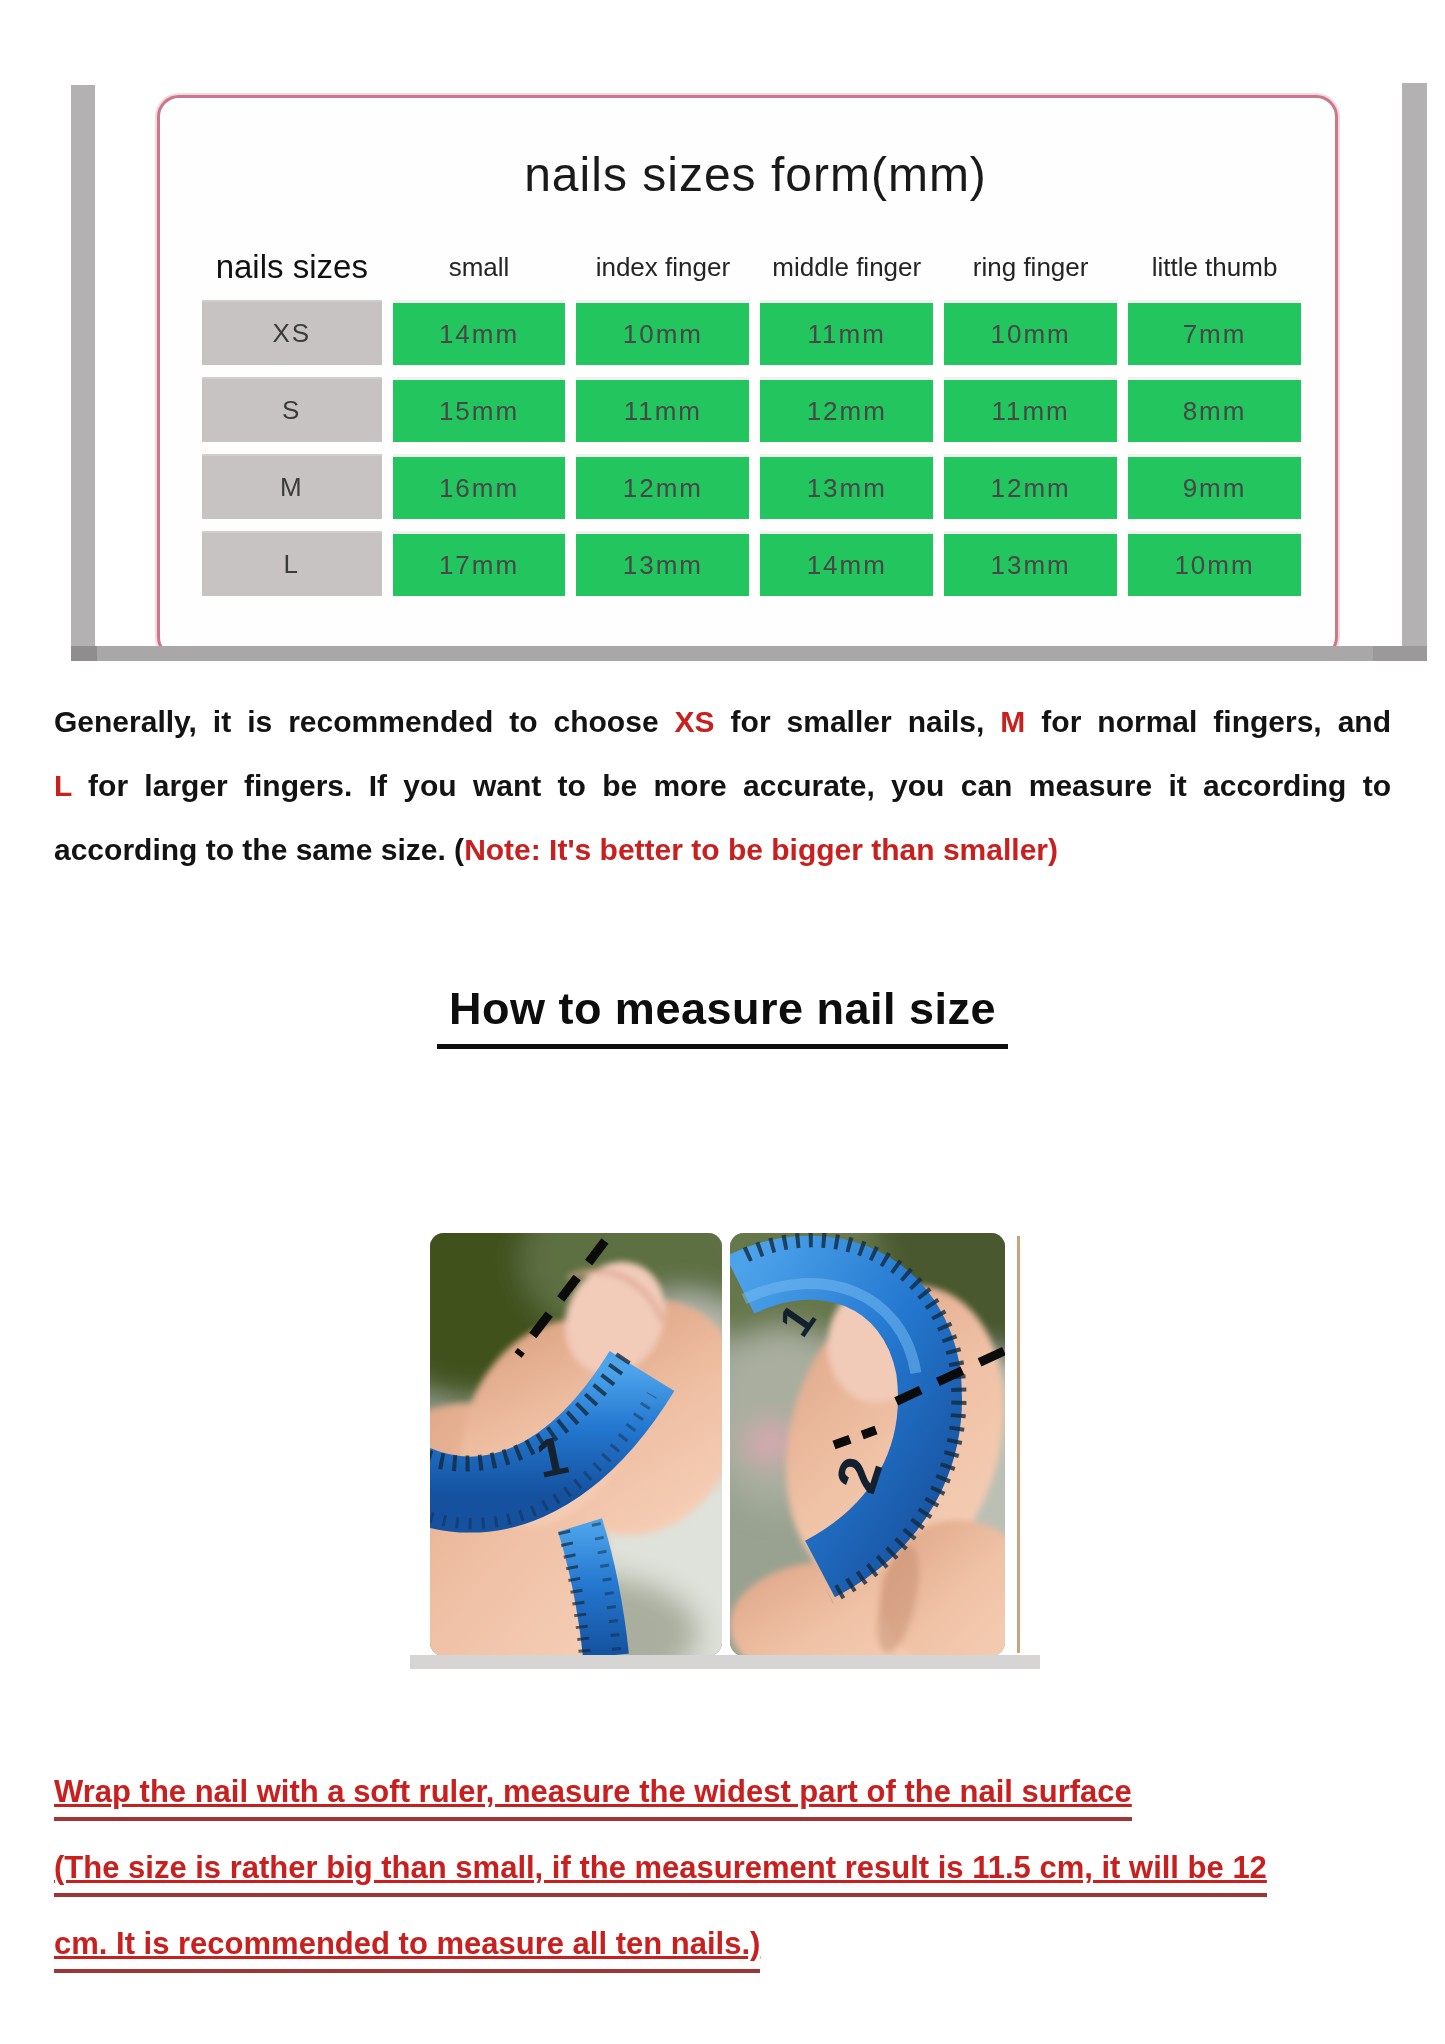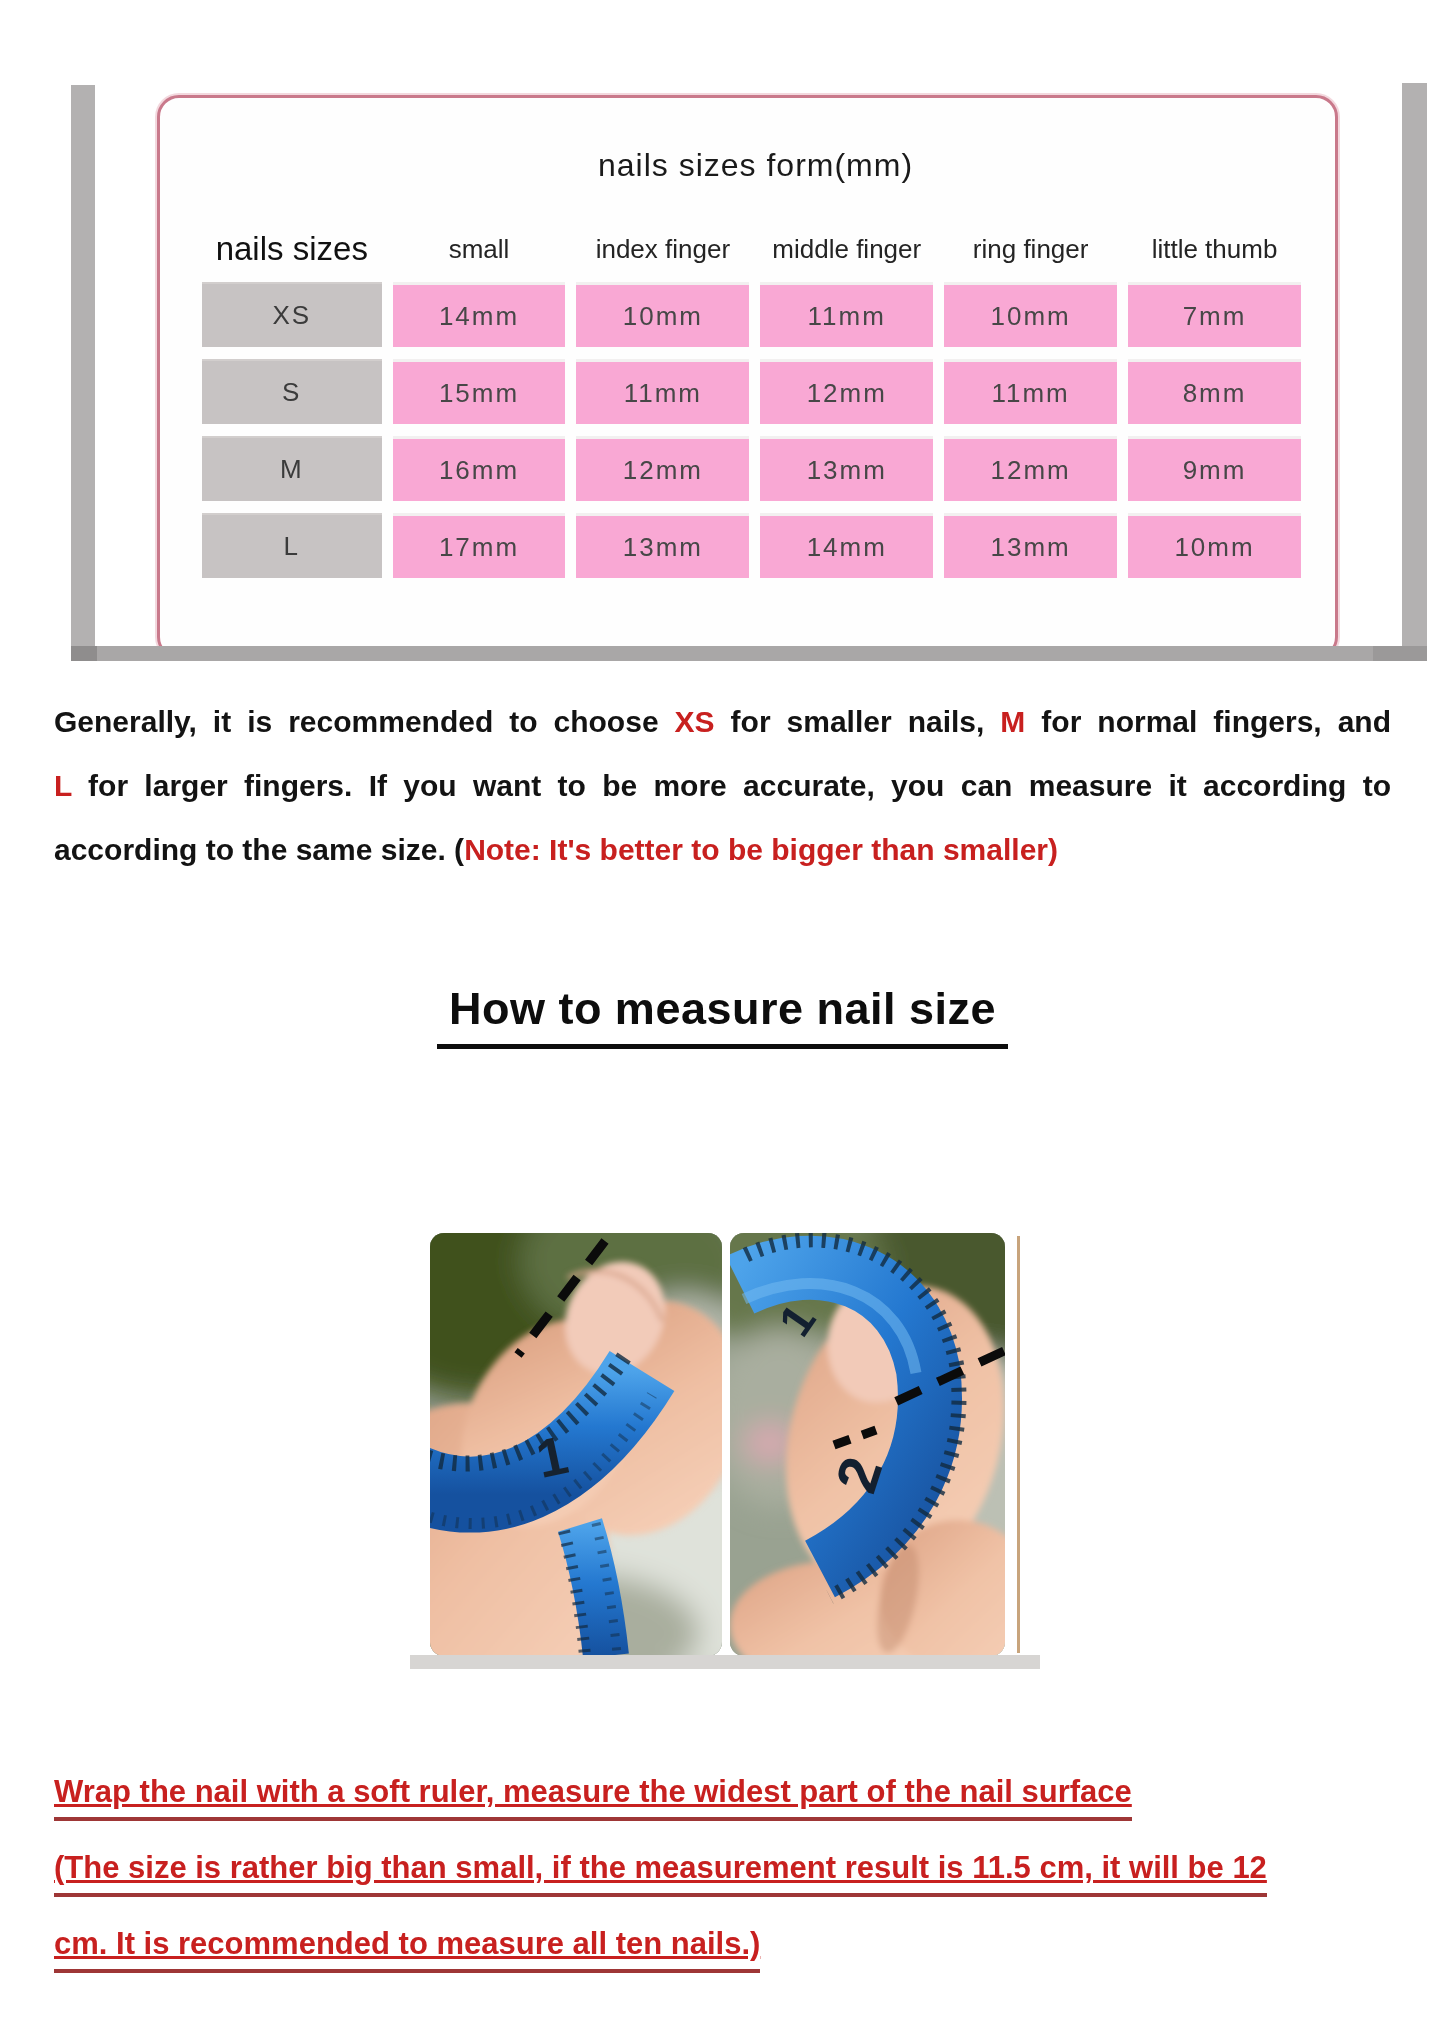--- a/index.html
+++ b/index.html
@@ -8,29 +8,29 @@
 
   
   .vbar{position:absolute;background:#b3b1b1;}
   #left-bar{left:71px;top:85px;width:24px;height:562px;}
   #right-bar{left:1402px;top:83px;width:25px;height:564px;}
   #hstrip{position:absolute;left:71px;top:646px;width:1356px;height:15px;
           background:linear-gradient(90deg,#8f8d8d 0 26px,#a9a7a7 26px 96%,#9b9999 96%);}
   #pink-box{position:absolute;left:157px;top:95px;width:1181px;height:564px;box-sizing:border-box;
             border:3px solid #c9798b;border-radius:22px;background:#fefefe;
             box-shadow:0 0 0 2px #f3d8de;}
-  .table-title{margin:49px 0 0 16px;text-align:center;font-size:32px;font-weight:400;
+  .table-title{margin:49px 0 0 16px;text-align:center;font-size:48px;font-weight:400;
                color:#1a1a1a;letter-spacing:1px;}
   #size-table{width:calc(100% - 54px);margin:34px 20px 0 31px;border-collapse:separate;
               border-spacing:11px 12px;table-layout:fixed;}
   #size-table th{font-weight:400;font-size:26px;color:#242424;padding:0 0 2px 0;text-align:center;}
   #size-table th.first{font-size:33px;color:#111;}
   #size-table td{height:60px;text-align:center;vertical-align:middle;font-size:26px;letter-spacing:2px;}
   td.label-cell{background:#c7c3c3;color:#3b3b3b;letter-spacing:1px;border-top:2px solid #d2cecd;}
-  td.value-cell{background:#f9a8d4;color:#474747;border-top:3px solid #f2f0f0;}
+  td.value-cell{background:#22c55e;color:#474747;border-top:3px solid #f2f0f0;}
 
   
   #para{position:absolute;left:54px;top:690px;width:1337px;font-weight:bold;font-size:30px;color:#131313;}
   .para-line{line-height:64px;height:64px;white-space:normal;}
   .jline{text-align:justify;text-align-last:justify;}
   .red{color:#c8201f;}
 
   
   #measure-heading{position:absolute;top:983px;left:0;width:1445px;text-align:center;}
   #measure-heading span{display:inline-block;font-size:45px;font-weight:bold;color:#0d0d0d;

